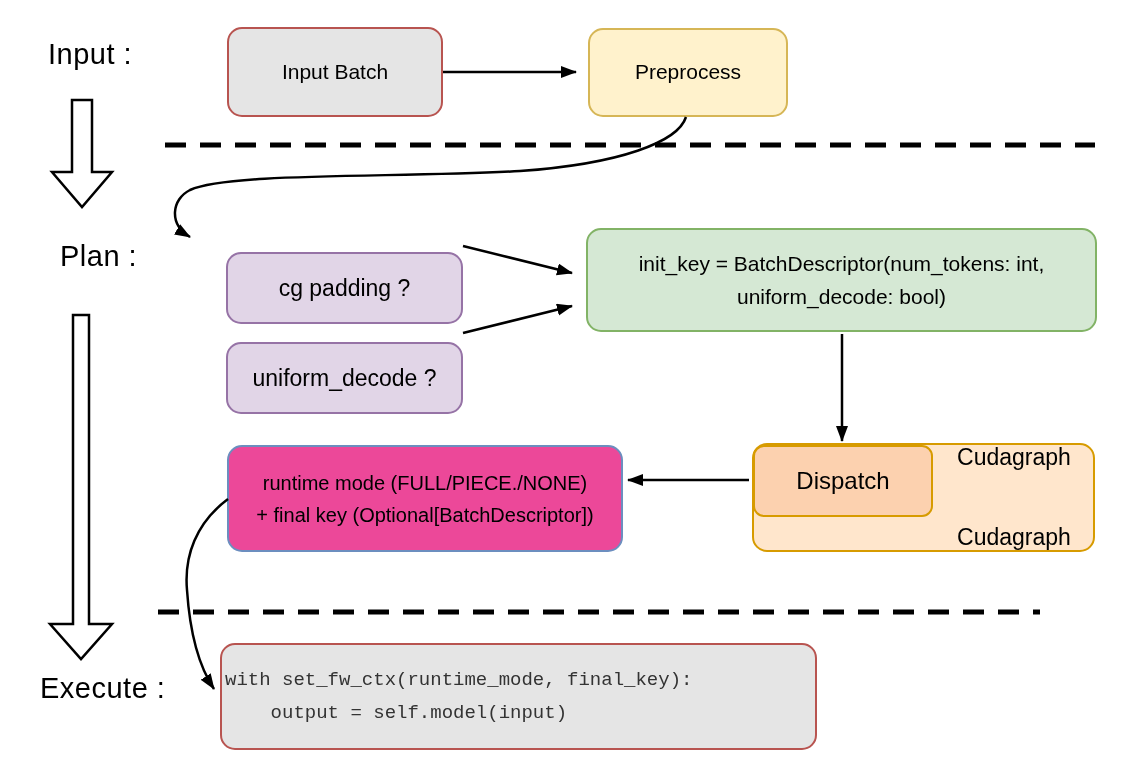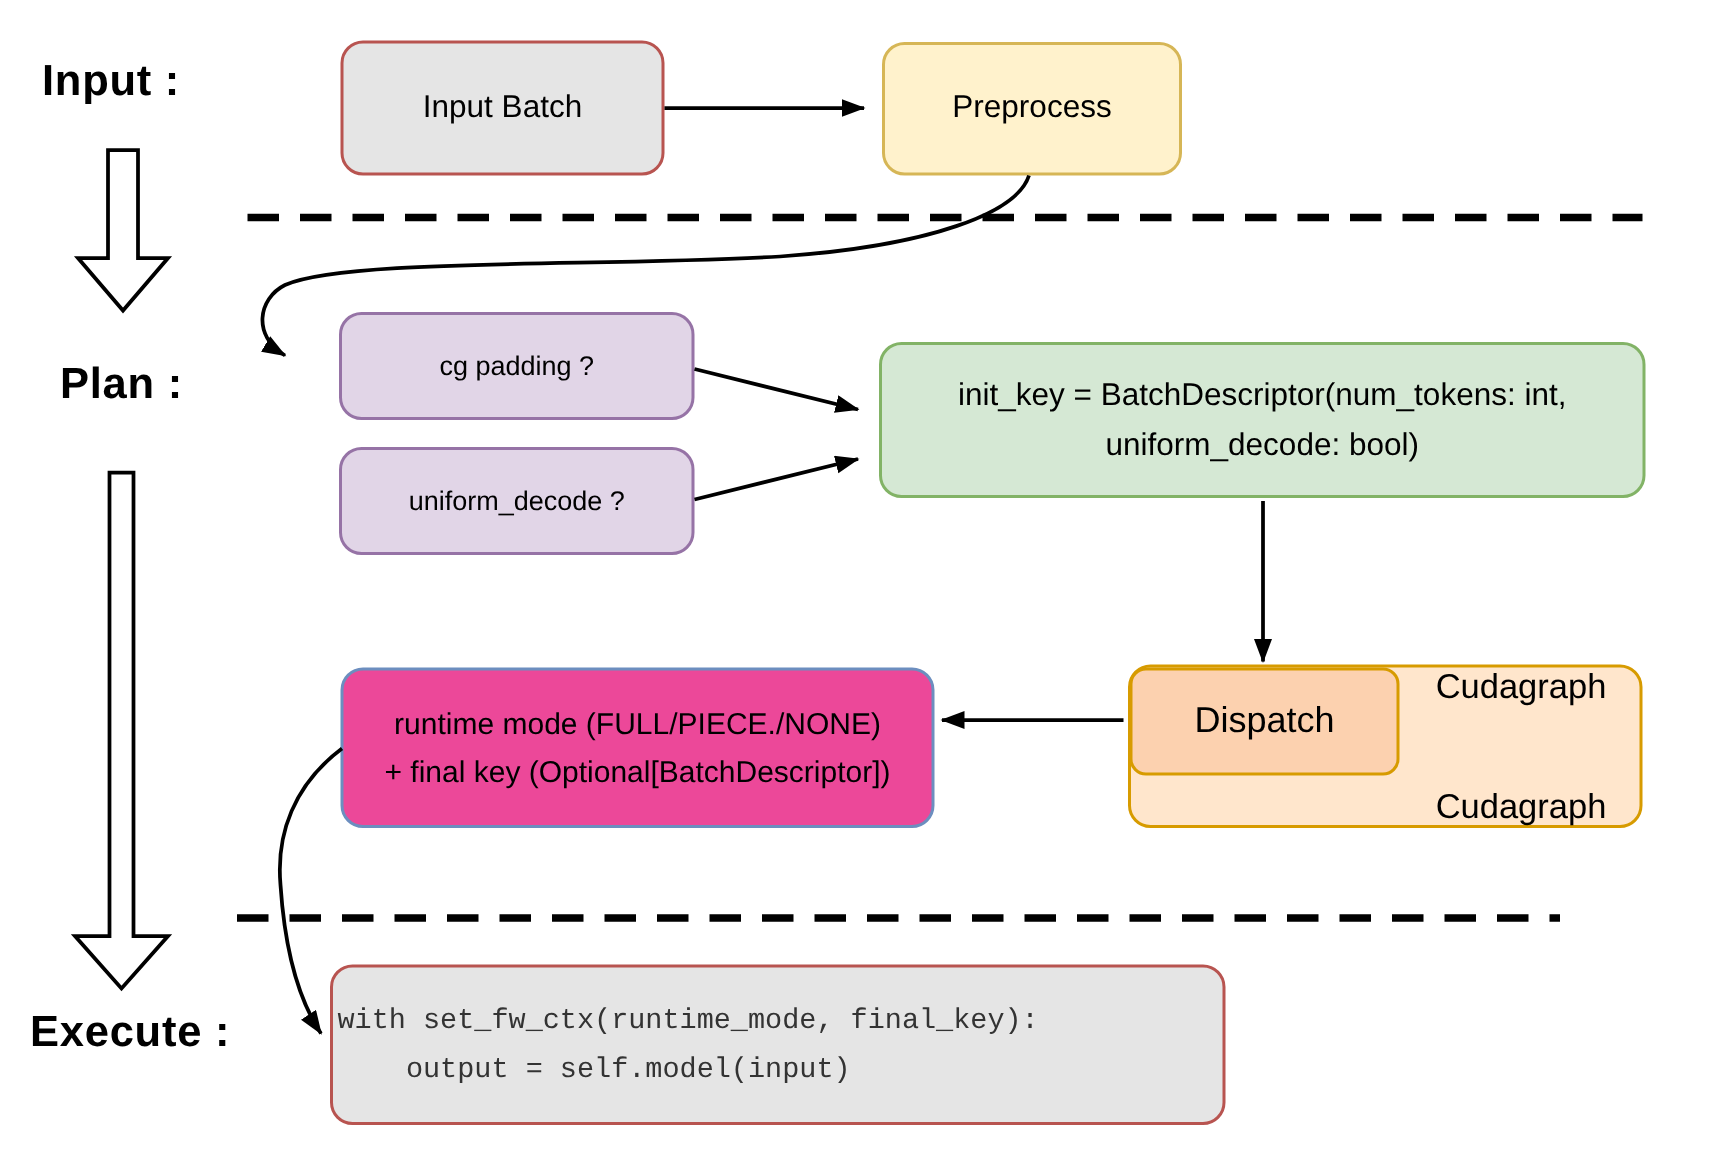--- a/index.html
+++ b/index.html
@@ -1,33 +1,33 @@
 <!DOCTYPE html>
 <html><head>
 <meta charset="utf-8">
 <style>
   html,body{margin:0;padding:0;background:#ffffff;}
   #canvas{
     position:relative;width:1142px;height:770px;background:#ffffff;
     font-family:"Liberation Sans",sans-serif;color:#000;overflow:hidden;
   }
   .stage-label{
-    position:absolute;font-size:29px;font-weight:bold;color:#000;
-    white-space:nowrap;letter-spacing:0.5px;
+    position:absolute;font-size:29px;font-weight:normal;color:#000;
+    white-space:nowrap;letter-spacing:0.5px;margin-left:20px;
   }
   .node{
     position:absolute;display:flex;flex-direction:column;
     align-items:center;justify-content:center;text-align:center;
     border:2px solid;border-radius:15px;box-sizing:border-box;
     font-size:21px;line-height:1.25;
   }
   .pink{background:#e5e5e5;border-color:#b85450;}
   .yellow{background:#fff2cc;border-color:#d6b656;}
   .purple{background:#e1d5e7;border-color:#9673a6;}
-  .purple.node{font-size:18px;}
+  .purple.node{font-size:23px;margin-top:44px;}
   .green{background:#d5e8d4;border-color:#82b366;}
   .green .ln{line-height:33px;}
   .blue{background:#ec4899;border-color:#6c8ebf;}
   .blue.node{font-size:20px;}
   .blue .ln{line-height:32px;}
   .orange-outer{background:#ffe6cc;border-color:#d79b00;}
   .orange-inner{background:#fcd1af;border-color:#d79b00;border-radius:11px;font-size:24px;}
   .cud-label{
     position:absolute;display:flex;flex-direction:column;align-items:center;
     justify-content:center;text-align:center;font-size:23px;

